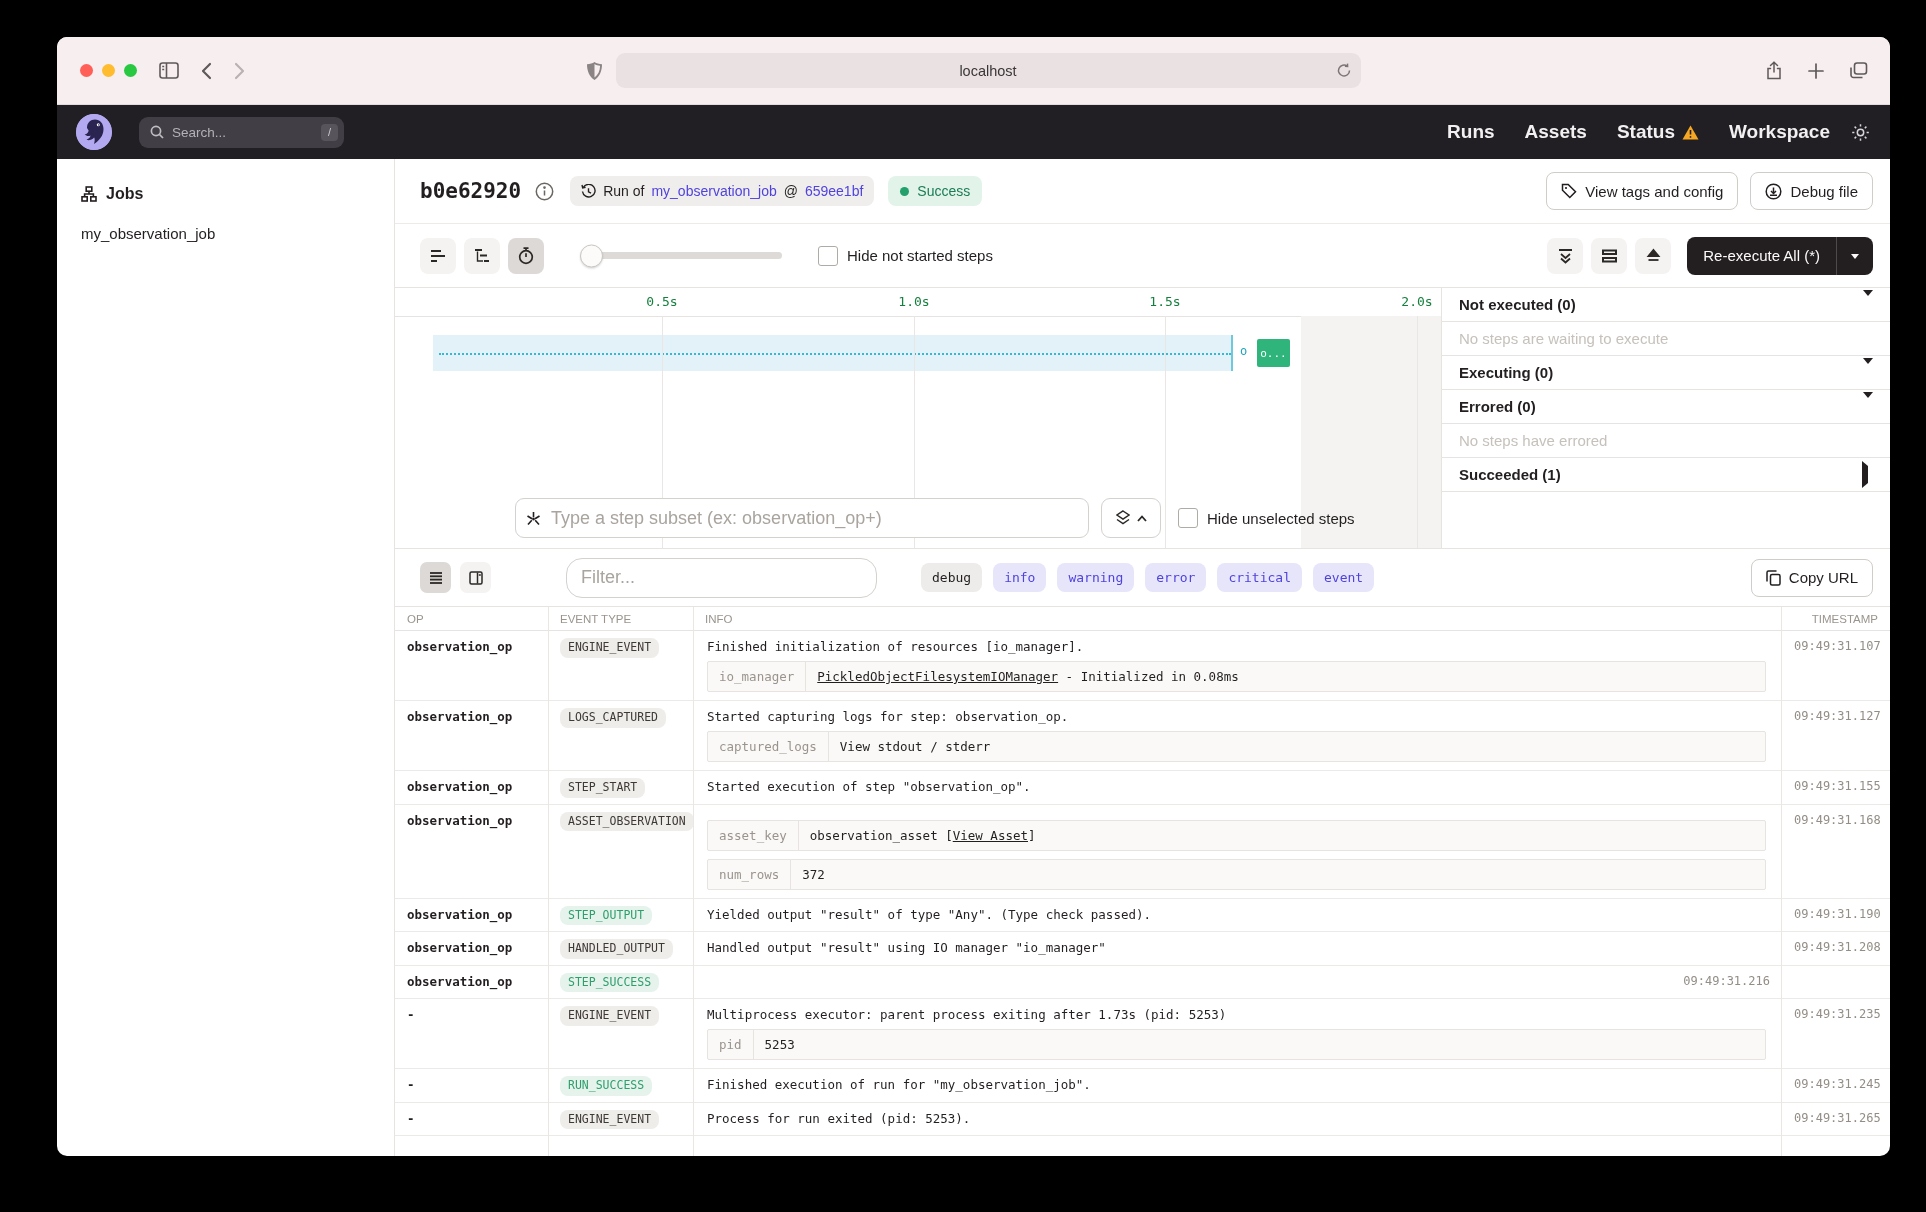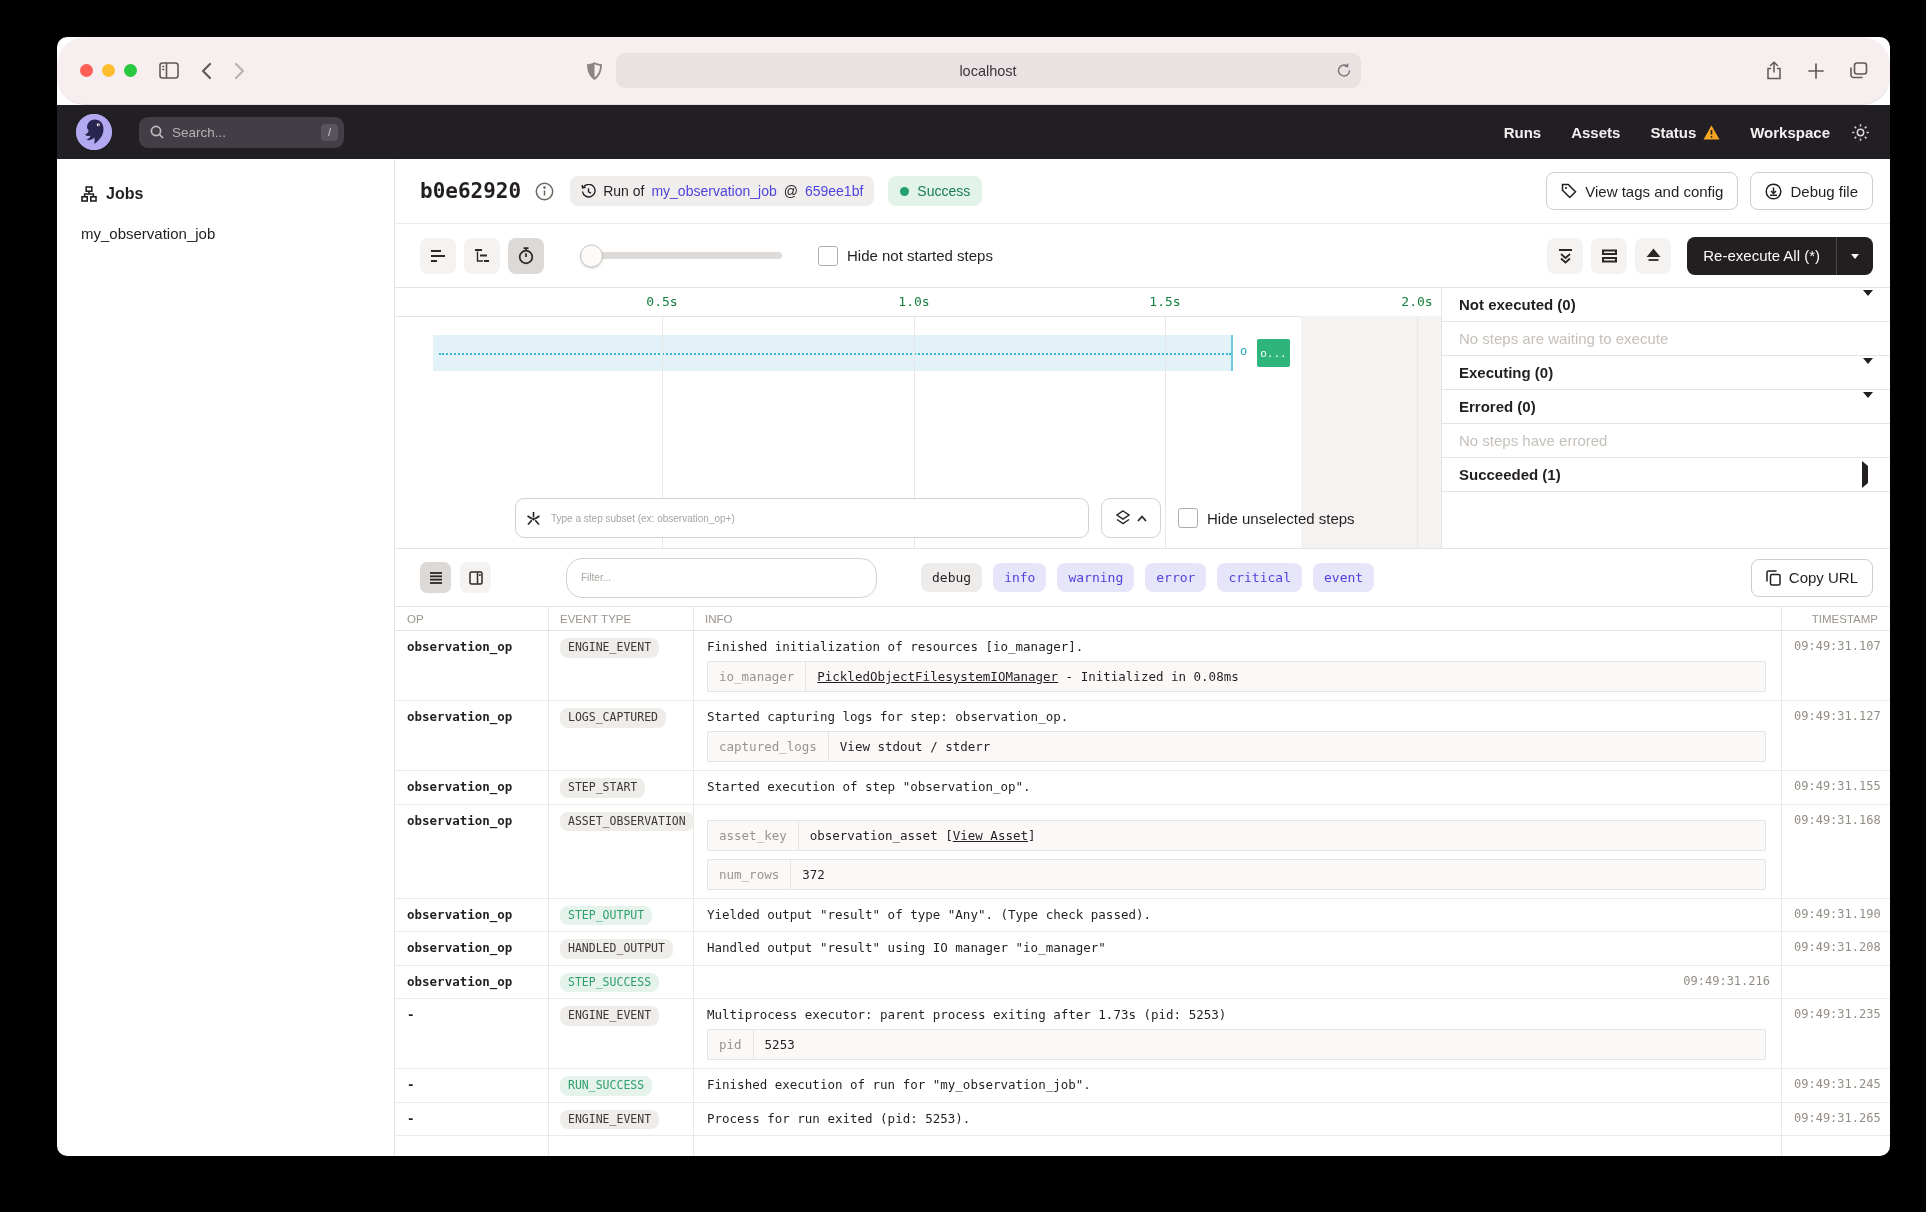--- a/index.html
+++ b/index.html
@@ -1,39 +1,39 @@
 <!DOCTYPE html>
 <html><head>
 <meta charset="utf-8">
 <style>
   html,body{margin:0;padding:0;background:#000;width:1926px;height:1212px;overflow:hidden;
     font-family:"Liberation Sans",sans-serif;-webkit-font-smoothing:antialiased;}
   .mono{font-family:"DejaVu Sans Mono",monospace;}
   .window{position:absolute;left:57px;top:37px;width:1833px;height:1119px;border-radius:10px;
     overflow:hidden;background:#fff;box-shadow:0 20px 60px rgba(0,0,0,.6);}
   
-  .chrome{height:67px;background:#F7EEEF;display:flex;align-items:center;position:relative;border-bottom:1px solid #E3DADB;border-radius:28px;}
+  .chrome{height:67px;background:#F7EEEF;display:flex;align-items:center;position:relative;border-bottom:1px solid #E3DADB;}
   .traffic{display:flex;gap:9px;margin-left:23px;}
   .tl{width:13px;height:13px;border-radius:50%;display:inline-block;}
   .tl.red{background:#FF5F57;}.tl.yellow{background:#FEBC2E;}.tl.green{background:#28C840;}
   .chrome-btn{margin-left:22px;color:#5E5A59;display:flex;align-items:center;}
   .chrome-btn.dim{color:#B9B2B1;}
   .url-wrap{position:absolute;left:50%;transform:translateX(-50%);display:flex;align-items:center;gap:14px;}
   .shield{color:#8A8485;}
   .url-bar{width:745px;height:35px;background:#EAE1E2;border-radius:9px;display:flex;align-items:center;justify-content:center;position:relative;color:#3A3637;font-size:14.5px;}
   .url-bar .reload{position:absolute;right:10px;color:#7B7576;}
   .chrome-right{position:absolute;right:22px;display:flex;gap:26px;color:#5E5A59;align-items:center;}
   
   .app-header{height:54px;background:#221F24;display:flex;align-items:center;position:relative;}
   .logo{width:36px;height:36px;border-radius:50%;margin-left:19px;background:#B3A9F1;overflow:hidden;flex:none;}
   .search-pill{margin-left:27px;width:188px;height:31px;background:#413E45;border-radius:9px;display:flex;align-items:center;padding:0 6px 0 11px;gap:8px;}
   .search-pill .ph{color:#B5B1B7;font-size:13.5px;flex:1;}
   .search-pill .kbd{width:17px;height:17px;background:#57545B;border-radius:4px;color:#CFCBD2;font-size:11px;display:flex;align-items:center;justify-content:center;}
   .nav{position:absolute;right:60px;display:flex;gap:30px;align-items:center;}
-  .nav-item{color:#F2F0F1;font-size:15px;font-weight:600;display:flex;align-items:center;gap:7px;cursor:pointer;}
+  .nav-item{color:#F2F0F1;font-size:19px;font-weight:600;display:flex;align-items:center;gap:7px;cursor:pointer;}
   .gear-btn{position:absolute;right:20px;color:#D8D5D8;display:flex;}
   
   .app-body{display:flex;height:998px;}
   .sidebar{width:337px;border-right:1px solid #E6E3E0;display:flex;flex-direction:column;flex:none;}
   .jobs-header{display:flex;align-items:center;gap:9px;padding:26px 0 0 24px;font-size:16px;font-weight:700;color:#231F20;}
   .job-item{padding:22px 0 0 24px;font-size:15px;color:#231F20;cursor:pointer;}
   .sidebar-footer{margin-top:auto;border-top:1px solid #E6E3E0;height:47px;display:flex;align-items:center;padding:0 20px;gap:9px;font-size:14.5px;color:#231F20;}
   .sidebar-footer .refresh{margin-left:4px;color:#3D3A38;display:flex;}
   .main{flex:1;display:flex;flex-direction:column;min-width:0;}
   
@@ -69,21 +69,21 @@
   .chart-layer{position:absolute;left:0;top:28px;right:0;bottom:0;overflow:hidden;}
   .gray-zone{position:absolute;top:0;bottom:0;background:#F5F3F1;}
   .gridline{position:absolute;top:0;bottom:0;width:1px;background:#E9E6E3;}
   .wait-band{position:absolute;background:#E2F2F8;}
   .wait-band .dots{position:absolute;left:6px;right:2px;top:50%;border-top:2px dotted #35B9D2;}
   .wait-band .endtick{position:absolute;right:0;top:0;bottom:0;width:2px;background:#6FC9DC;}
   .start-marker{position:absolute;color:#1FA5BE;font-size:12px;}
   .step-bar{position:absolute;background:#2FB47B;border-radius:2px;color:#fff;font-size:11px;display:flex;align-items:center;justify-content:center;cursor:pointer;}
   .subset-row{position:absolute;left:0;right:0;bottom:0;height:60px;display:flex;align-items:center;padding-left:120px;}
   .subset-input{width:552px;height:38px;border:1px solid #D5D1CD;border-radius:9px;background:#fff;display:flex;align-items:center;padding:0 10px;gap:8px;}
-  .subset-input input,.filter-input input{border:none;outline:none;flex:1;font-size:10px;color:#15803d;background:transparent;font-family:"Liberation Sans",sans-serif;}
+  .subset-input input,.filter-input input{border:none;outline:none;flex:1;font-size:18px;color:#15803d;background:transparent;font-family:"Liberation Sans",sans-serif;}
   .subset-input input::placeholder,.filter-input input::placeholder{color:#A9A49E;}
   .layers-btn{margin-left:12px;width:58px;height:38px;border:1px solid #D5D1CD;border-radius:9px;background:#fff;display:flex;align-items:center;justify-content:center;gap:7px;color:#2B2826;cursor:pointer;}
   .subset-row .check-row{margin-left:17px;}
   
   .step-panel{width:448px;border-left:1px solid #E6E3E0;flex:none;}
   .sp-header{height:33px;display:flex;align-items:center;padding:0 17px;border-bottom:1px solid #E6E3E0;font-size:15px;font-weight:700;color:#231F20;cursor:pointer;}
   .sp-caret{margin-left:auto;}
   .caret-down-d{width:0;height:0;border:5px solid transparent;border-top:6px solid #231F20;margin-top:6px;}
   .caret-right-d{width:0;height:0;border:5px solid transparent;border-left:6px solid #231F20;margin-left:5px;}
   .sp-empty{height:33px;display:flex;align-items:center;padding:0 17px;border-bottom:1px solid #E6E3E0;font-size:15px;color:#C6C1BB;}

